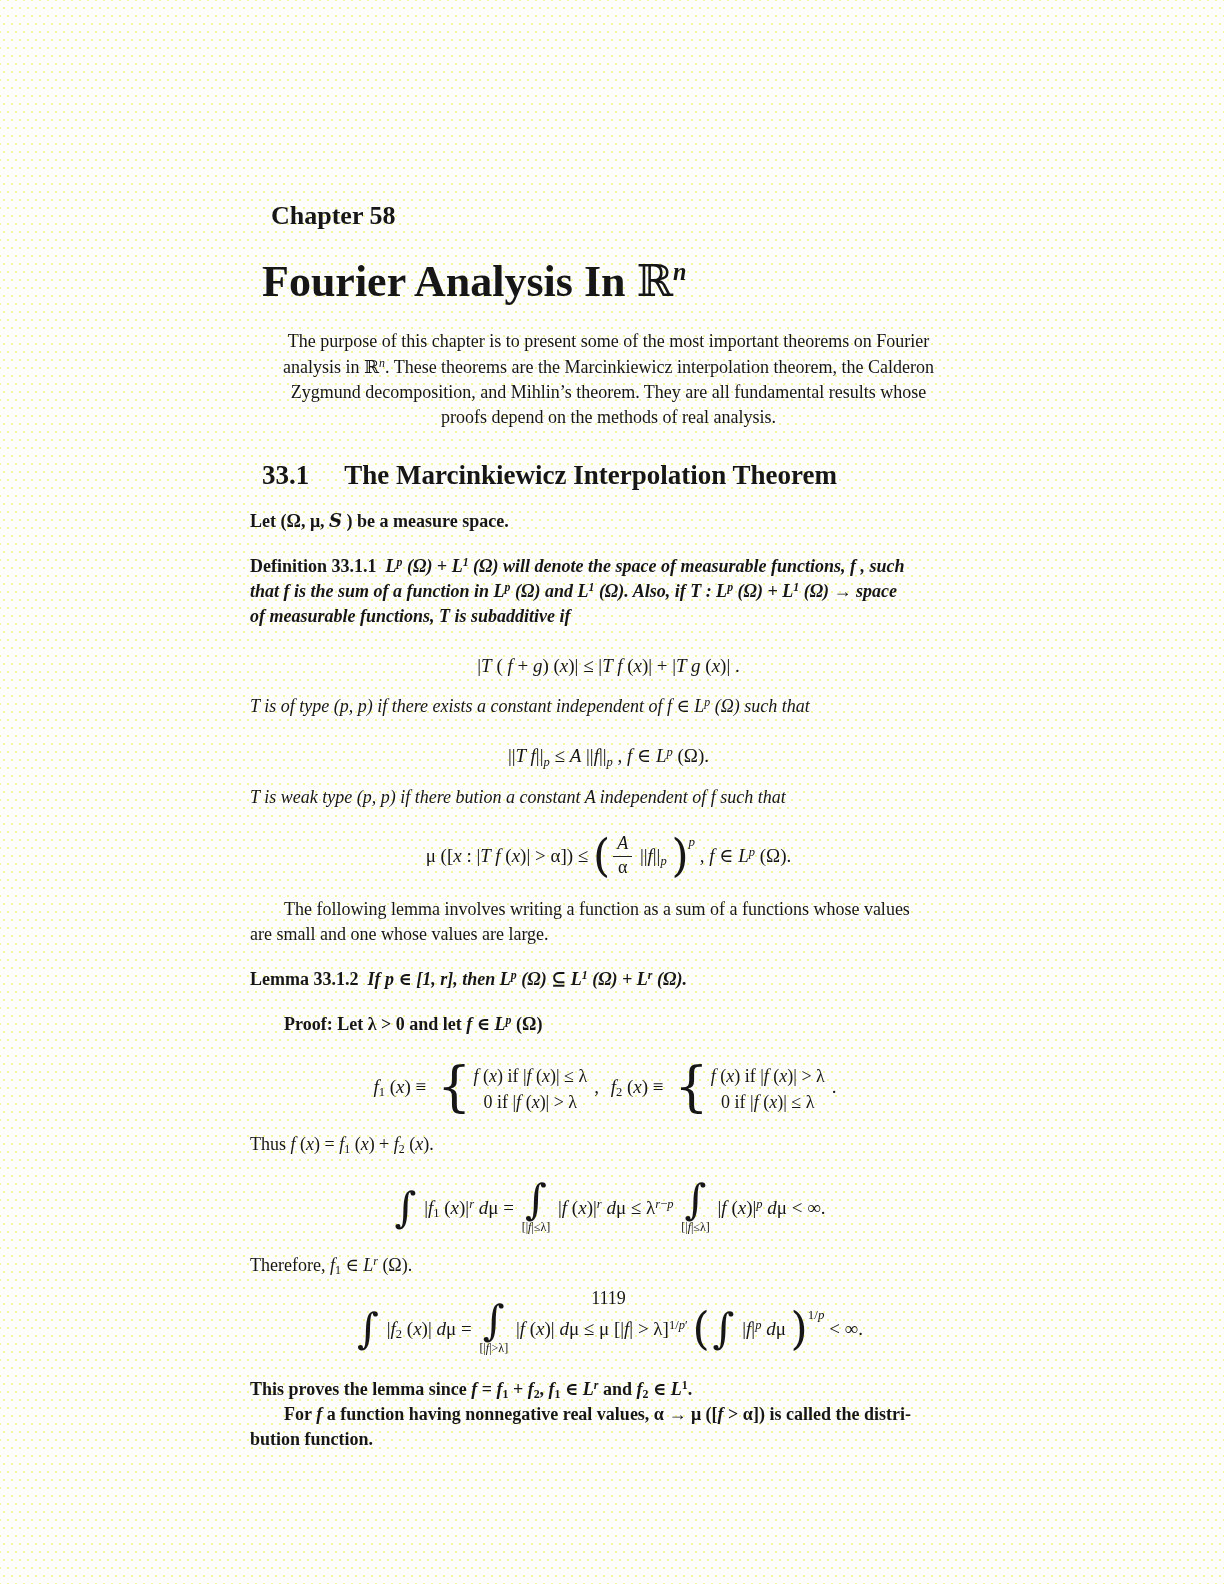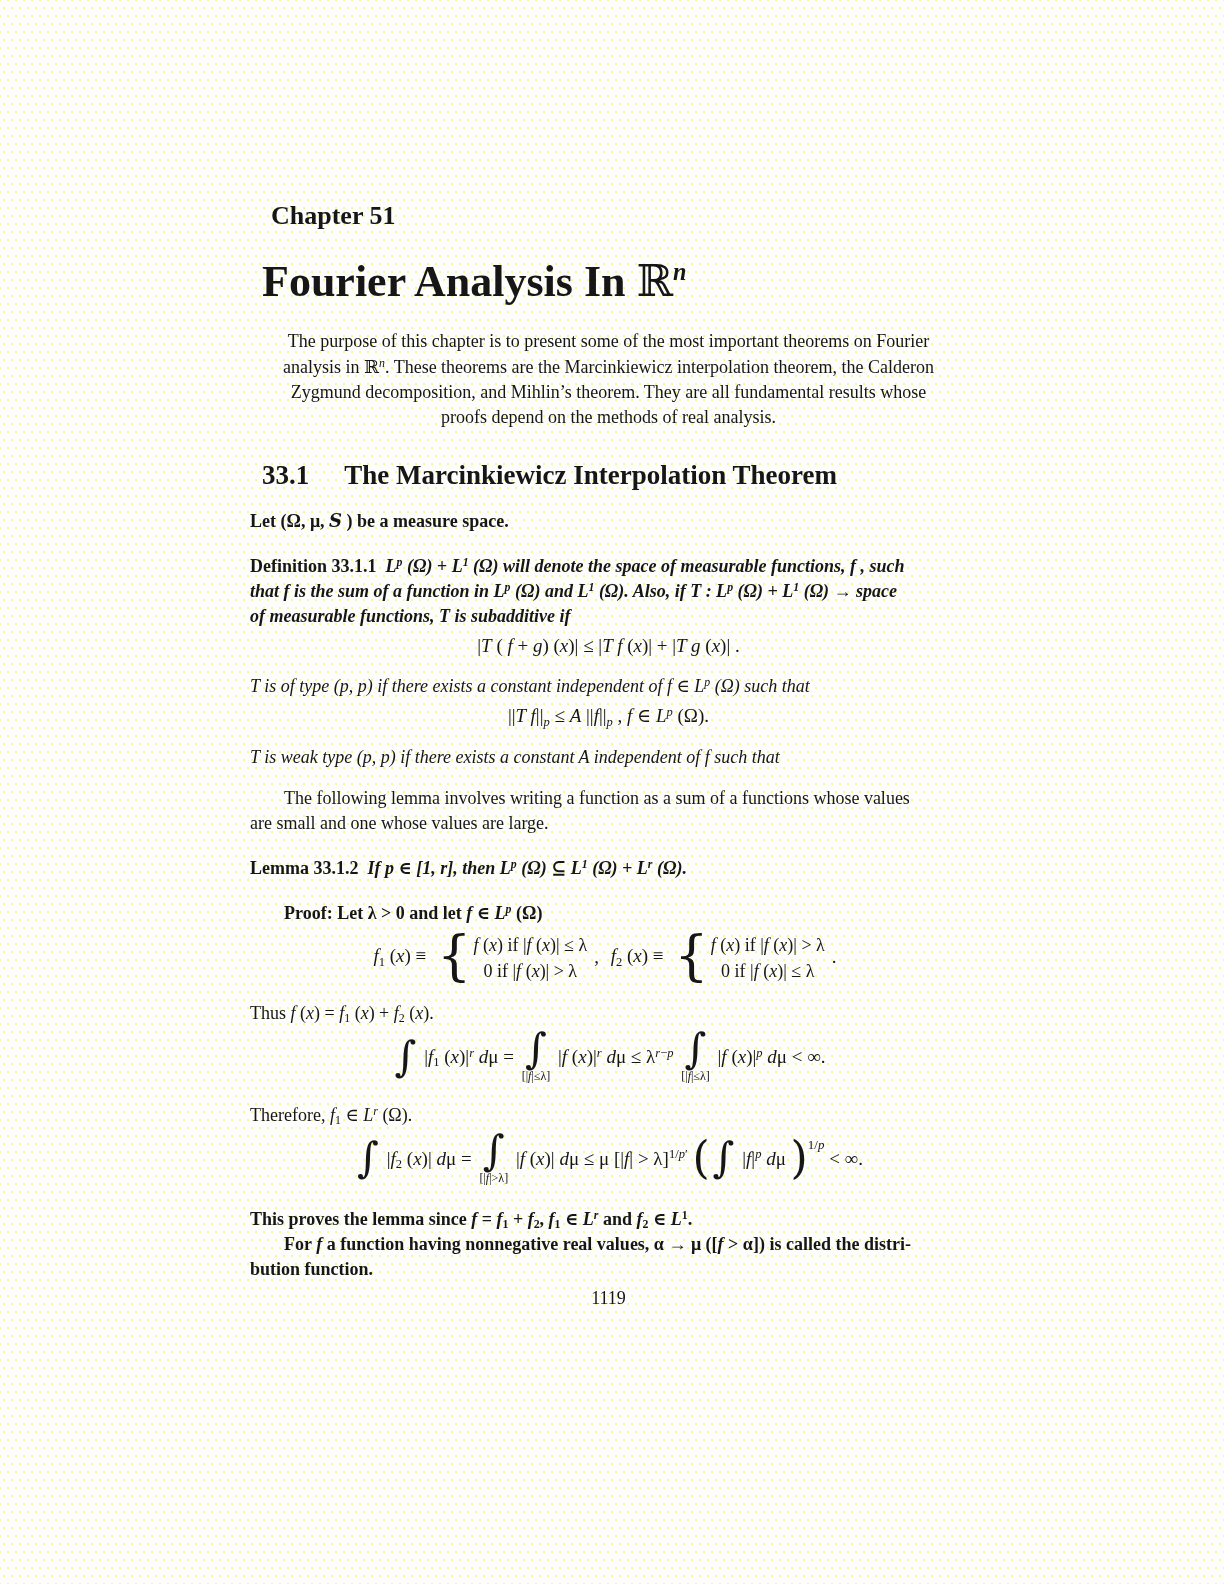--- a/index.html
+++ b/index.html
@@ -20,21 +20,21 @@
   }
   .content{position:absolute;left:250px;top:203px;width:717px;font-size:18px;line-height:25px;}
   .chapter-label{font-size:26px;font-weight:bold;line-height:1;padding-left:21px;}
   .chapter-title{font-size:44px;font-weight:bold;line-height:1.15;margin:27px 0 0 0;padding-left:12px;}
   .chapter-title sup{font-size:55%;position:relative;top:-0.65em;}
   .para{margin:21px 0 0 0;text-align:center;}
   .section-heading{font-size:27px;font-weight:bold;margin:33px 0 0 0;padding-left:12px;}
   .section-heading .sec-num{margin-right:35px;}
   .block{margin-top:20px;font-weight:bold;}
   .tight{margin-top:16px;}
-  .eq{margin:6px 0 17px 0;text-align:center;font-size:19px;line-height:1.2;}
+  .eq{margin:26px 0 17px 0;text-align:center;font-size:19px;line-height:1.2;}
   sup{font-size:66%;vertical-align:baseline;position:relative;top:-0.5em;line-height:0;}
   sub{font-size:66%;vertical-align:baseline;position:relative;top:0.25em;line-height:0;}
   .bb{font-family:"DejaVu Serif","DejaVu Sans",serif;font-weight:normal;}
   .scr{font-family:"DejaVu Serif",serif;font-style:italic;}
   .pind{display:inline-block;width:34px;}
   .frac{display:inline-block;vertical-align:middle;text-align:center;line-height:1.1;font-size:18px;margin:0 3px;position:relative;top:-2px;}
   .frac .num{display:block;border-bottom:1.2px solid #222;padding:0 4px 2px 4px;}
   .frac .den{display:block;padding-top:1px;}
   .bigp{font-size:44px;line-height:0;vertical-align:middle;font-family:"DejaVu Serif",serif;position:relative;top:-2px;}
   .hisup{font-size:13px;position:relative;top:-16px;line-height:0;}
@@ -45,42 +45,43 @@
   .bigint{font-family:"DejaVu Serif",serif;font-size:42px;line-height:38px;}
   .intlim{font-size:12px;line-height:1.1;margin-top:2px;text-align:center;}
   .pagenum{position:absolute;left:250px;width:717px;top:1288px;text-align:center;font-size:18px;}
 </style>
 </head>
 <body>
 
 <div class="page">
   <div class="content">
 
-    <div class="chapter-label">Chapter 51</div>
+    <div class="chapter-label">Chapter 58</div>
 
     <div class="chapter-title">Fourier Analysis In <span class="bb">ℝ</span><sup><i>n</i></sup></div>
 
     <div class="para">The purpose of this chapter is to present some of the most important theorems on Fourier<br>analysis in <span class="bb">ℝ</span><sup><i>n</i></sup>. These theorems are the Marcinkiewicz interpolation theorem, the Calderon<br>Zygmund decomposition, and Mihlin’s theorem.  They are all fundamental results whose<br>proofs depend on the methods of real analysis.</div>
 
     <div class="section-heading">
       <span class="sec-num">33.1</span><span>The Marcinkiewicz Interpolation Theorem</span>
     </div>
 
     <div class="block">Let (Ω, μ, <i class="scr">S</i> ) be a measure space.</div>
 
     <div class="block"><b>Definition 33.1.1</b>&nbsp; <i>L<sup>p</sup> (Ω) + L<sup>1</sup> (Ω) will denote the space of measurable functions, f , such<br>that f is the sum of a function in L<sup>p</sup> (Ω) and L<sup>1</sup> (Ω). Also, if T : L<sup>p</sup> (Ω) + L<sup>1</sup> (Ω) → space<br>of measurable functions, T is subadditive if</i></div>
 
     <div class="eq">|<i>T</i> ( <i>f</i> + <i>g</i>) (<i>x</i>)| ≤ |<i>T f</i> (<i>x</i>)| + |<i>T g</i> (<i>x</i>)| .</div>
 
     <div class="tight"><i>T is of type (p, p) if there exists a constant independent of f ∈ L<sup>p</sup> (Ω) such that</i></div>
 
     <div class="eq">||<i>T f</i>||<sub><i>p</i></sub> ≤ <i>A</i> ||<i>f</i>||<sub><i>p</i></sub> , <i>f</i> ∈ <i>L</i><sup><i>p</i></sup> (Ω).</div>
 
-    <div class="tight"><i>T is weak type (p, p) if there exists a constant A independent of f such that</i></div>
+    <div class="tight"><i>T is weak type (p, p) if there bution a constant A independent of f such that</i></div>
 
+    <div class="eq">μ ([<i>x</i> : |<i>T f</i> (<i>x</i>)| &gt; α]) ≤ <span class="bigp">(</span><span class="frac"><span class="num"><i>A</i></span><span class="den">α</span></span> ||<i>f</i>||<sub><i>p</i></sub> <span class="bigp">)</span><sup class="hisup"><i>p</i></sup> , <i>f</i> ∈ <i>L</i><sup><i>p</i></sup> (Ω).</div>
 
     <div class="tight"><span class="pind"></span>The following lemma involves writing a function as a sum of a functions whose values<br>are small and one whose values are large.</div>
 
     <div class="block"><b>Lemma 33.1.2</b>&nbsp; <i>If p ∈ [1, r], then L<sup>p</sup> (Ω) ⊆ L<sup>1</sup> (Ω) + L<sup>r</sup> (Ω).</i></div>
 
     <div class="block"><span class="pind"></span><b>Proof:</b> Let λ &gt; 0 and let <i>f</i> ∈ <i>L</i><sup><i>p</i></sup> (Ω)</div>
 
     <div class="eq"><i>f</i><sub>1</sub> (<i>x</i>) ≡ <span class="brace">{</span><span class="cases">
           <span><i>f</i> (<i>x</i>) if |<i>f</i> (<i>x</i>)| ≤ λ</span>
           <span>0 if |<i>f</i> (<i>x</i>)| &gt; λ</span>

